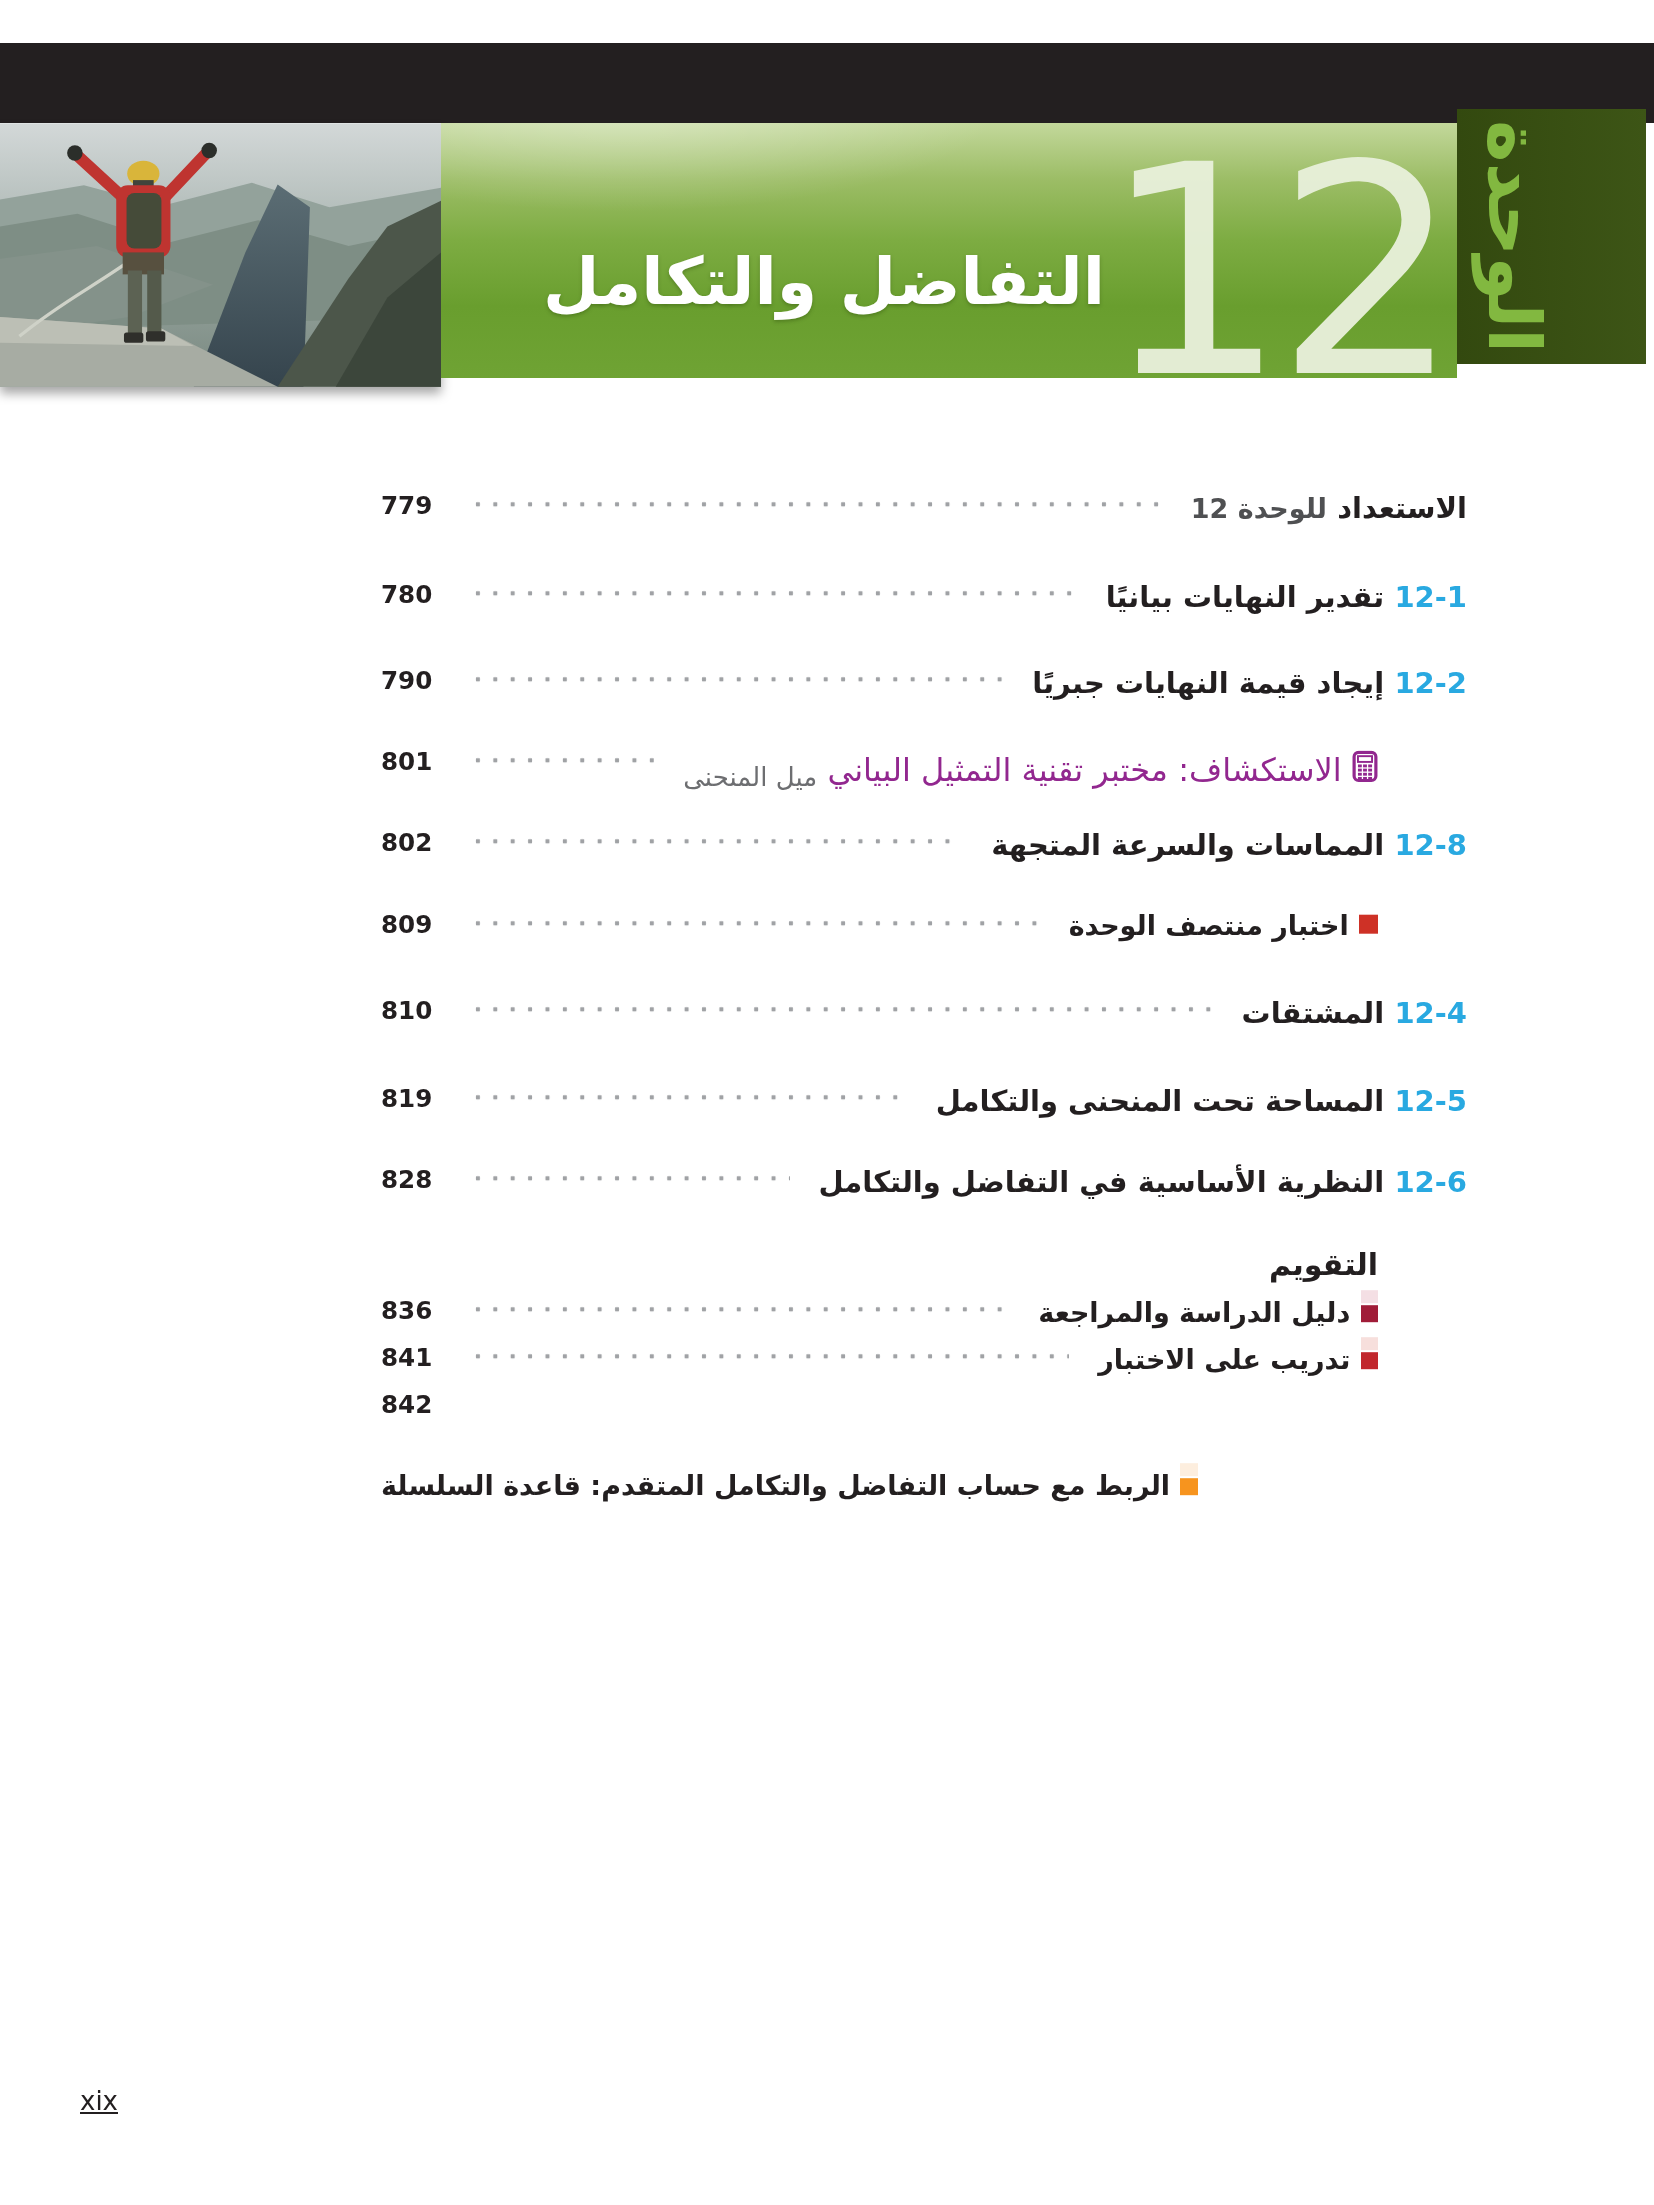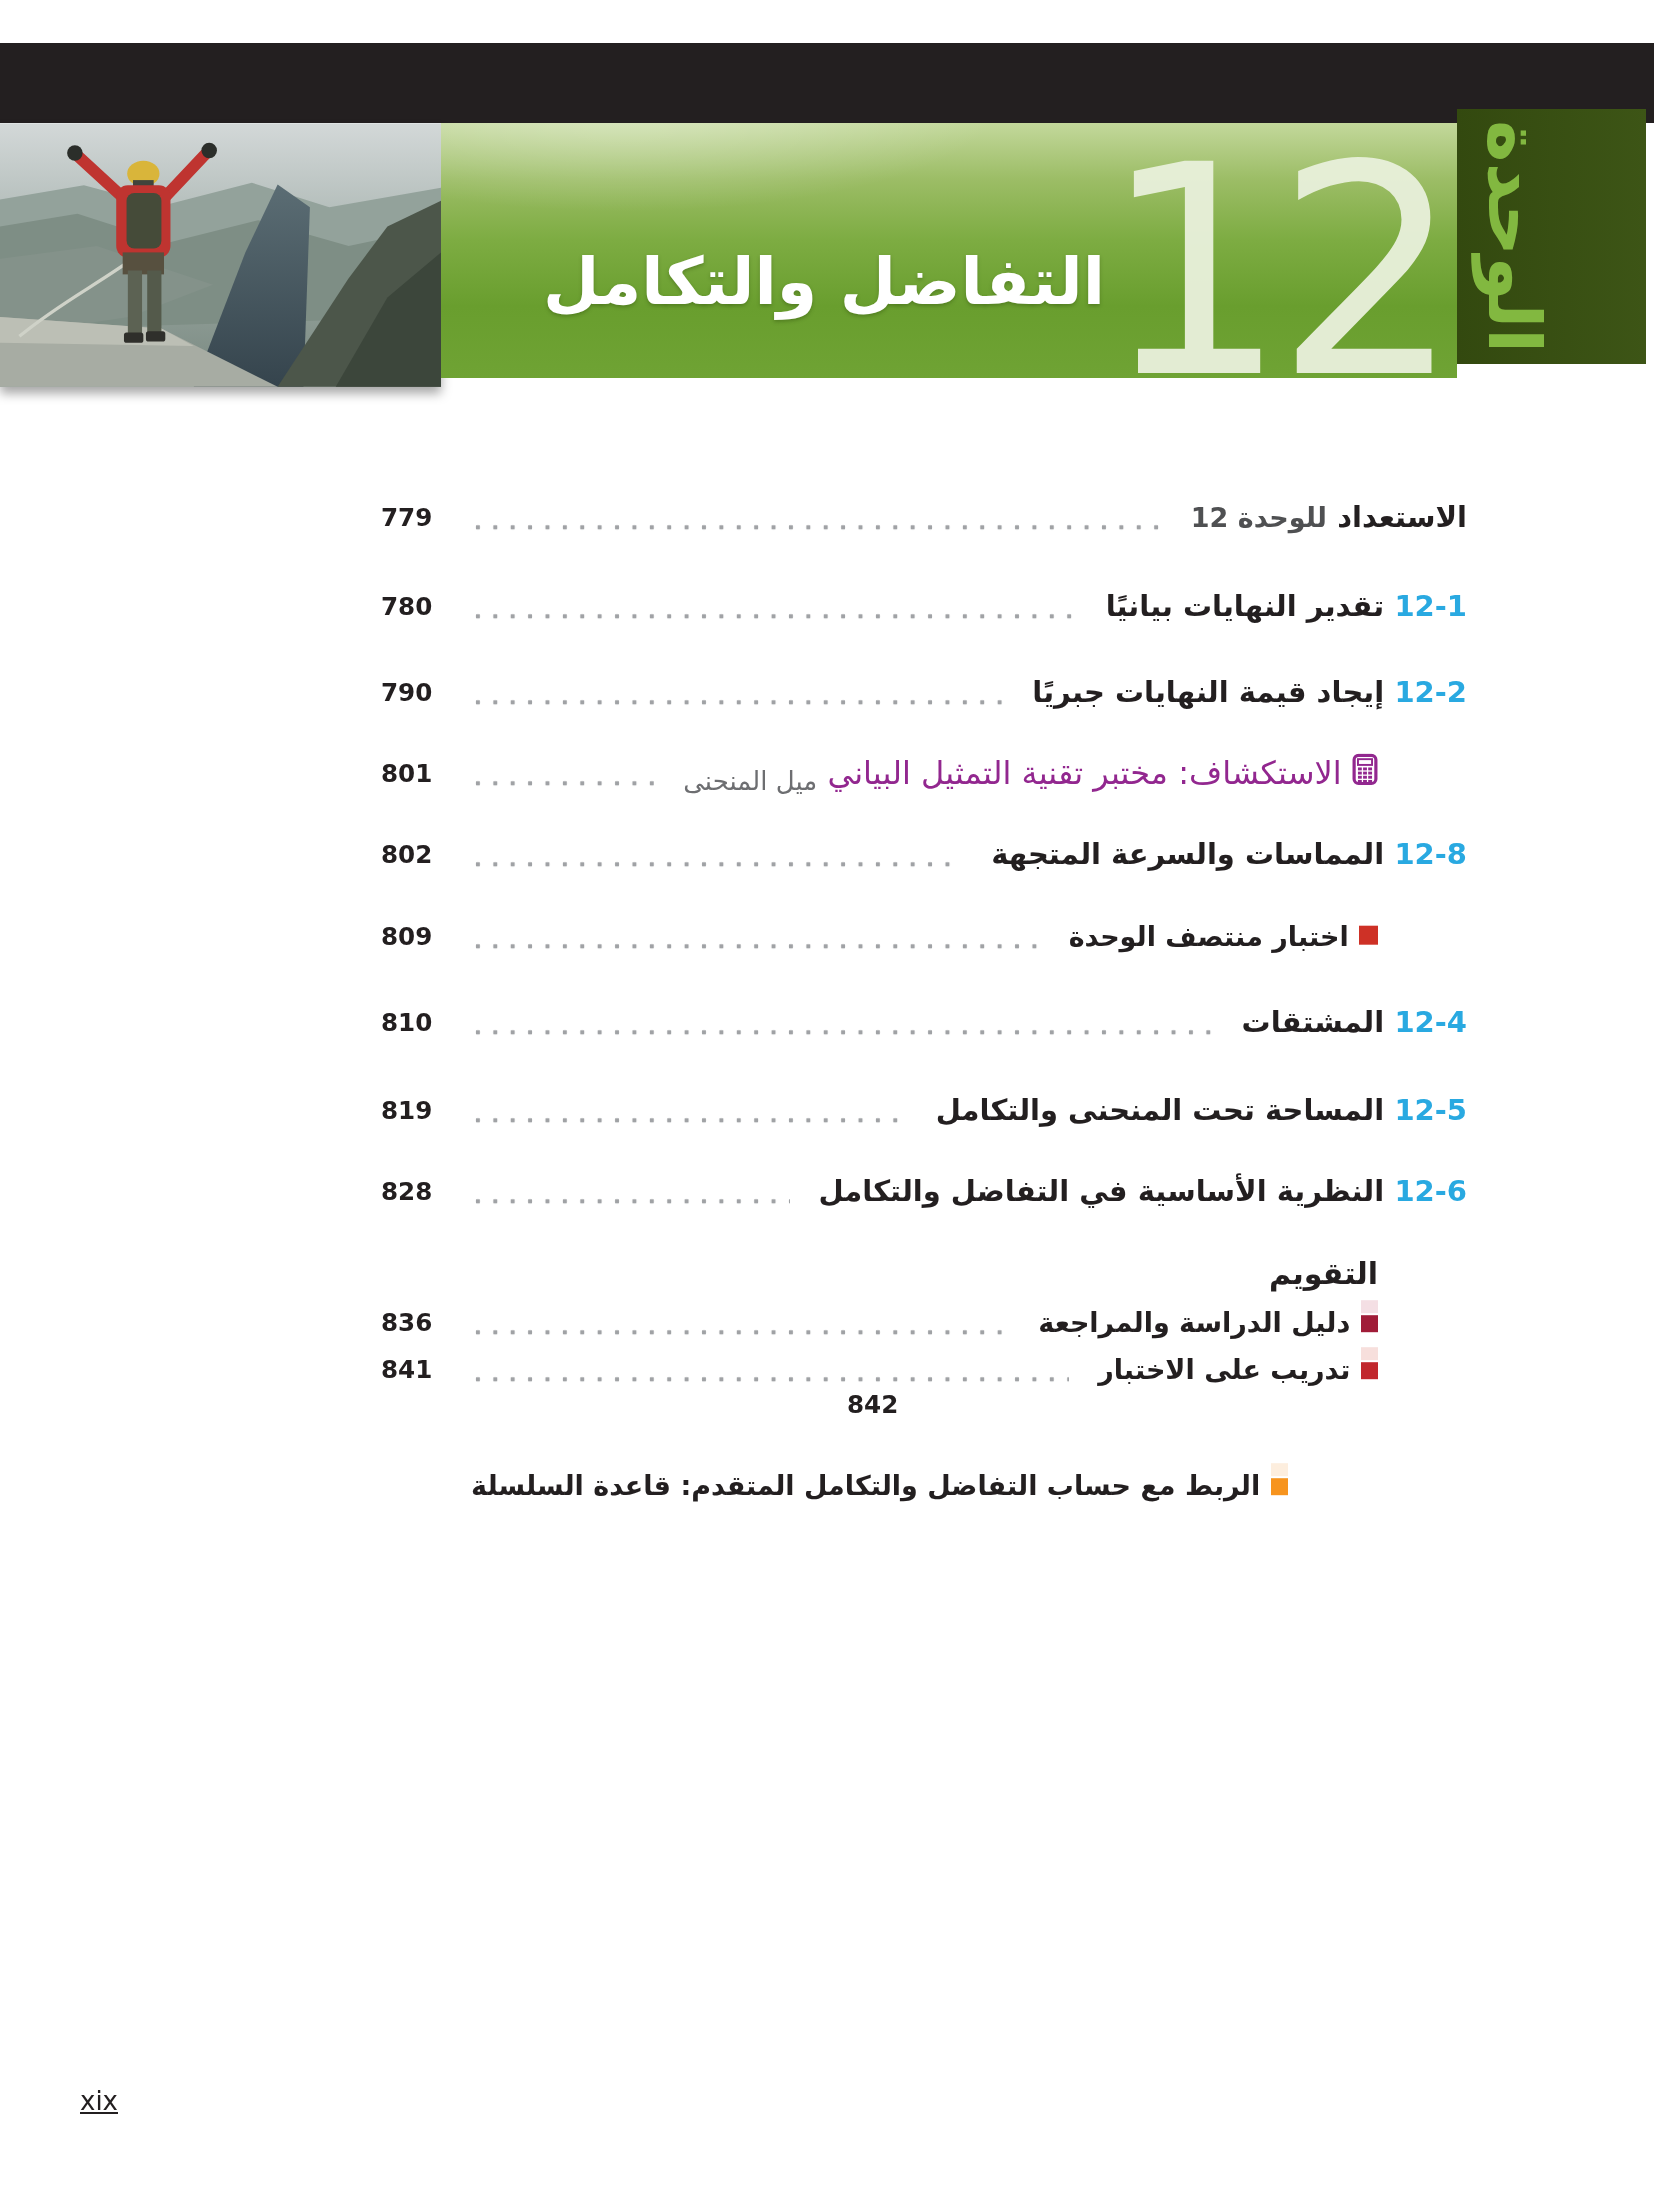--- a/index.html
+++ b/index.html
@@ -37,21 +37,21 @@
   .unit-word {
     position:absolute; left:97px; top:3.9px; width:247px; height:80px;
     transform:rotate(90deg); transform-origin:left top;
     direction:rtl; text-align:center; line-height:80px;
     font-size:72px; font-weight:bold; color:var(--unit-word,#82b840); white-space:nowrap;
   }
 
   
   .toc-row {
     position:absolute; left:381px; width:1086px; height:52px;
-    display:flex; align-items:center; gap:25px;
+    display:flex; align-items:flex-start; gap:25px;
   }
   .toc-row.indent { width:997px; }
   .toc-row.header-row { justify-content:flex-end; }
   .page-num { width:65px; font-size:24.6px; font-weight:bold; color:var(--ink,#231f20); flex:0 0 auto; }
   .dots {
     flex:1 1 auto; height:5.8px; transform:translateY(10.3px);
     background-image:radial-gradient(circle at 2.9px 2.9px, var(--dot,#a0a2a5) 2.1px, transparent 2.5px);
     background-size:17.4px 5.8px; background-repeat:repeat-x; background-position:left center;
     margin:0 3.9px;
   }

